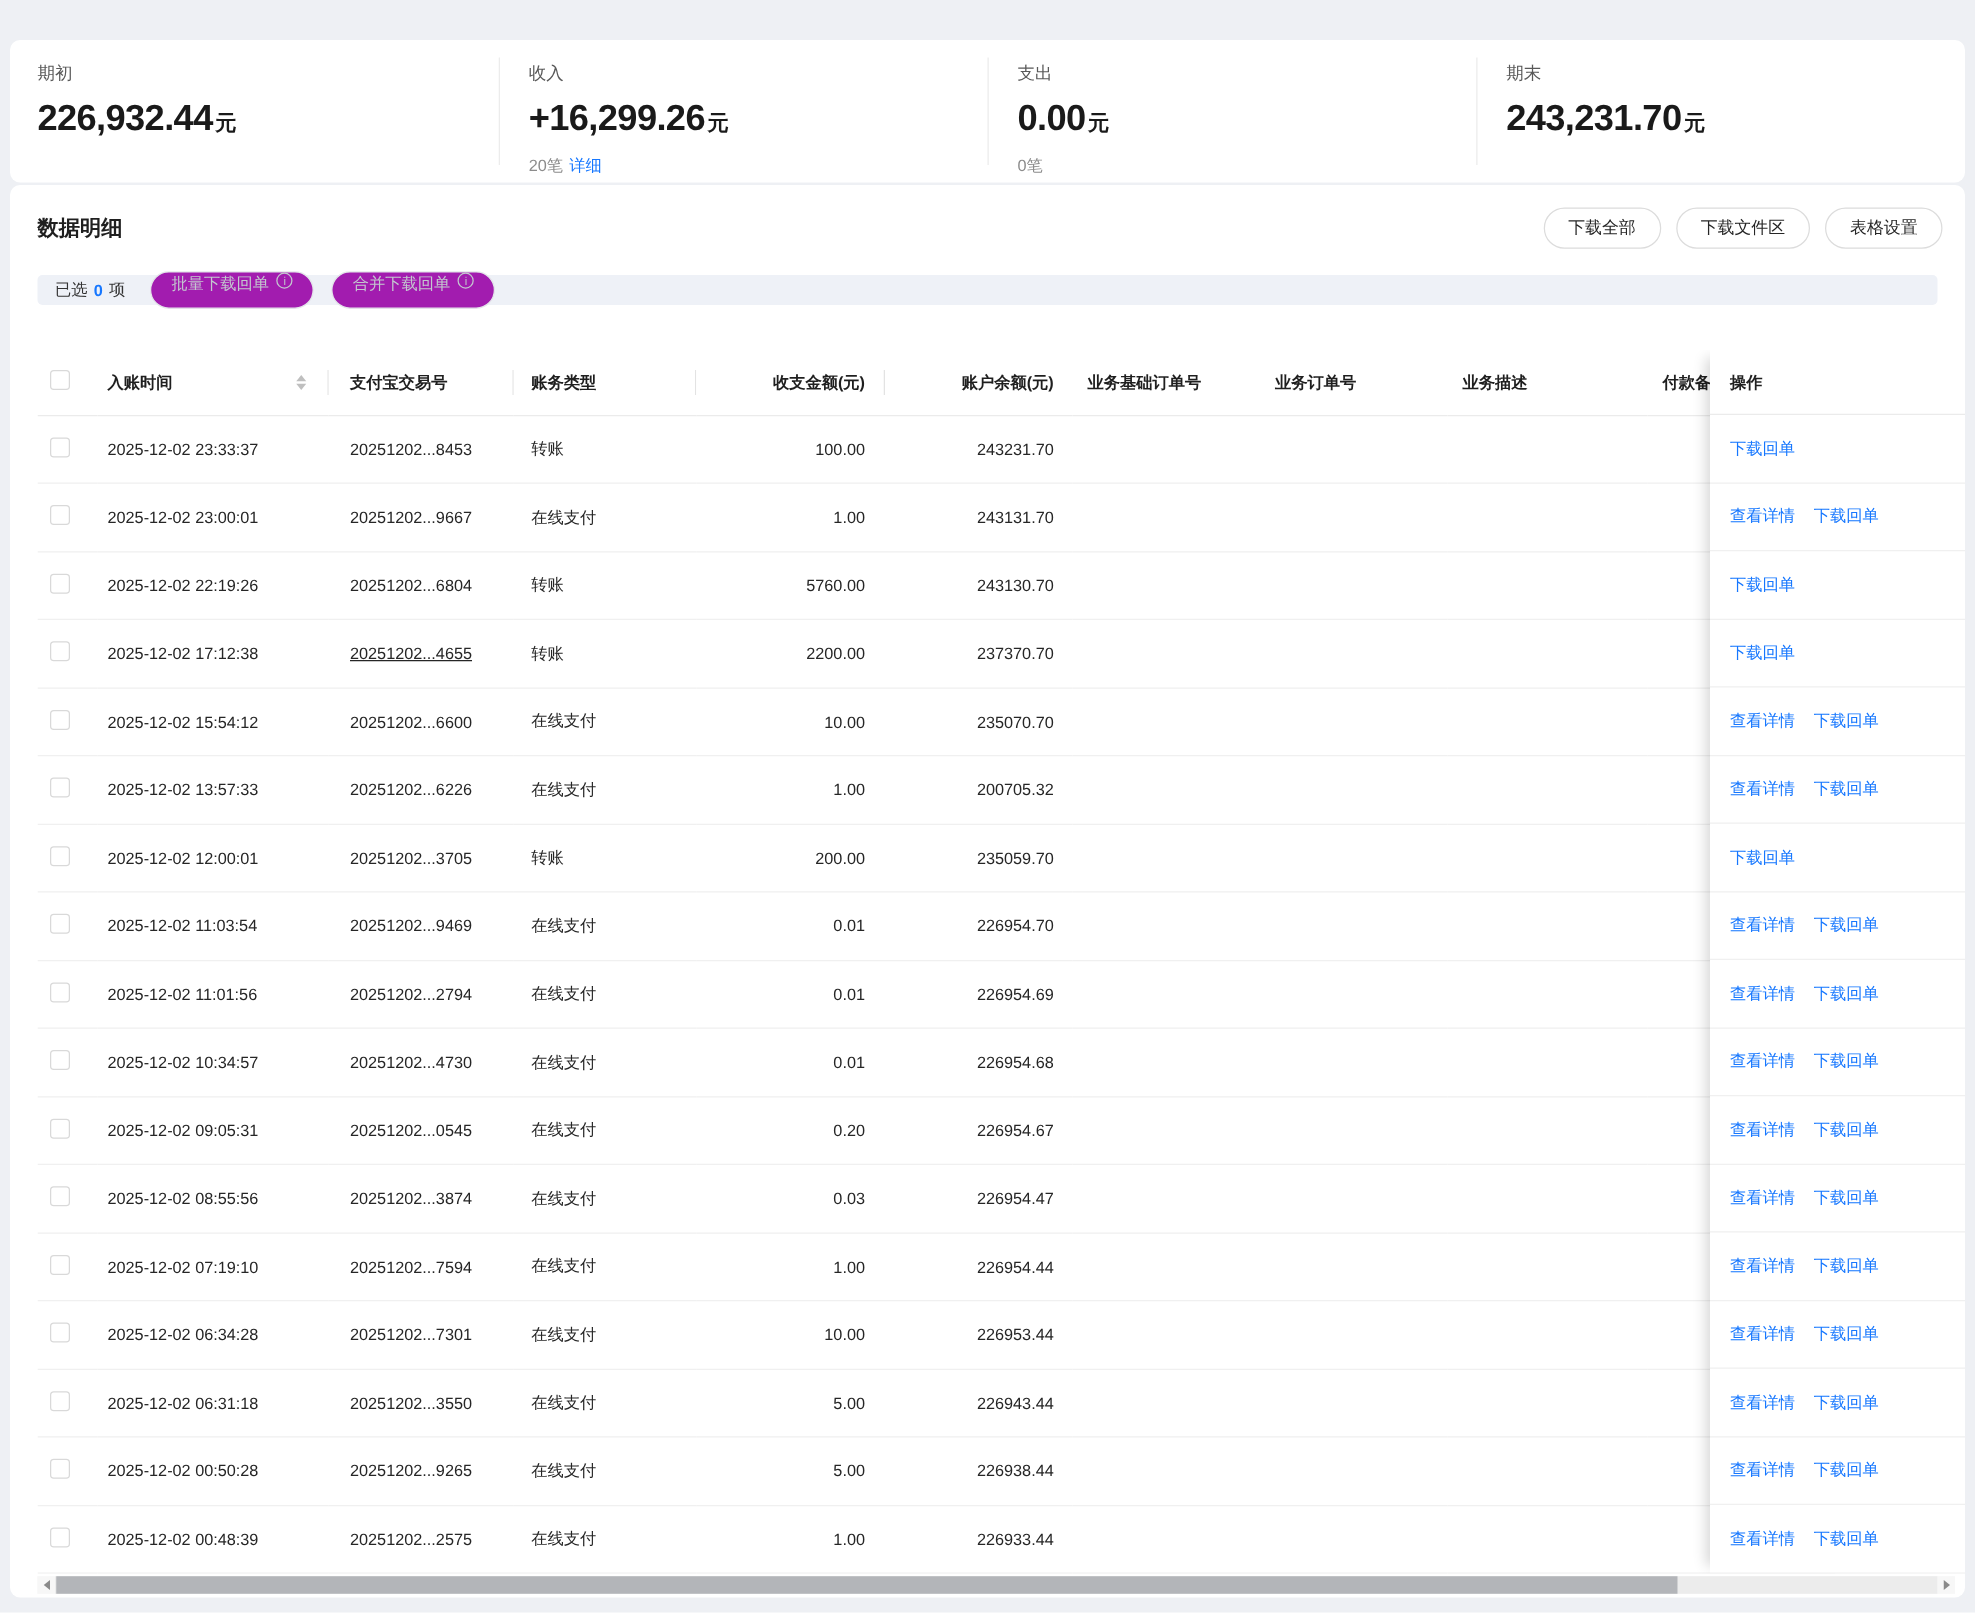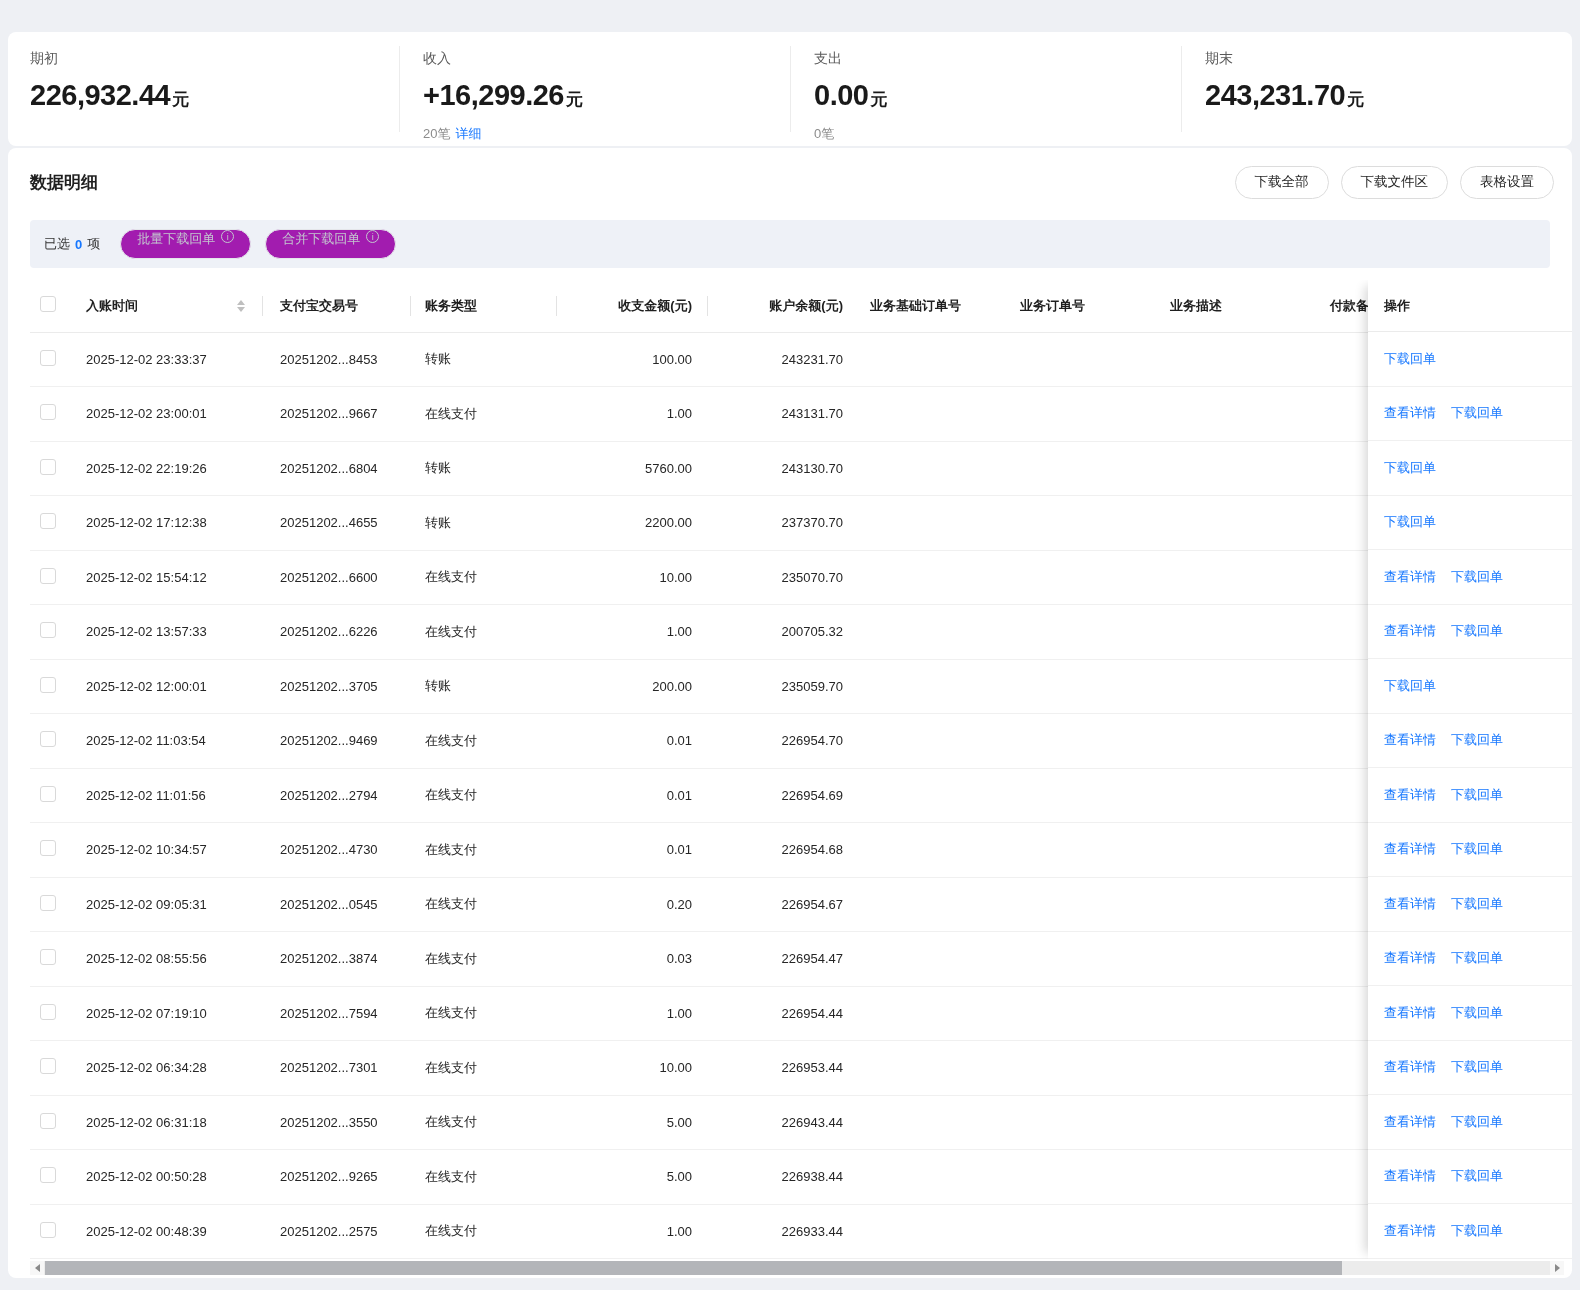--- a/index.html
+++ b/index.html
@@ -21,21 +21,21 @@
 
   
   .table-card { top:148px; height:1130px; overflow:hidden; }
   .card-head { height:68px; display:flex; align-items:center; padding:0 18px 0 22px; }
   .card-title { font-size:17px; font-weight:700; color:#1f1f1f; flex:0 0 auto; }
   .head-spacer { flex:1; }
   .pill-btn { height:33px; padding:0 19px; margin-left:12px; border:1px solid #dcdcdc; border-radius:17px;
               background:#fff; font-size:13.5px; color:#262626; display:inline-flex; align-items:center; cursor:pointer;
               font-family:inherit; }
 
-  .selection-bar { margin:4px 22px 0 22px; height:48px; background:#eef1f7; border-radius:4px;
+  .selection-bar { margin:4px 22px 0 22px; height:24px; background:#eef1f7; border-radius:4px;
                    display:flex; align-items:center; padding:0 14px; font-size:13px; color:#333; }
   .sel-count { color:#1677ff; font-weight:700; margin:0 5px; }
   .sel-suffix { margin-right:6px; }
   .disabled-pill { height:30px; padding:0 16px; margin-left:14px; border:1px solid #e4e6ea; border-radius:15px;
                    background:#a21caf; color:#c3c7cf; font-size:13px; display:inline-flex; align-items:flex-start; gap:6px;
                    cursor:not-allowed; font-family:inherit; }
   .info-icon { width:13px; height:13px; border:1px solid currentColor; border-radius:50%; font-size:9px;
                display:inline-flex; align-items:center; justify-content:center; font-style:normal; }
 
   
@@ -192,21 +192,21 @@
             <td class="num" style="padding-right: 16px;">5760.00</td>
             <td class="num" style="padding-right: 15px;">243130.70</td>
             <td></td>
             <td></td>
             <td></td>
             <td></td>
           </tr>
           <tr>
             <td><span class="checkbox"></span></td>
             <td style="padding-left: 8px;">2025-12-02 17:12:38</td>
-            <td style="padding-left: 17px;">20251202...4655</td>
+            <td style="padding-left: 17px; text-decoration: underline;">20251202...4655</td>
             <td style="padding-left: 14px;">转账</td>
             <td class="num" style="padding-right: 16px;">2200.00</td>
             <td class="num" style="padding-right: 15px;">237370.70</td>
             <td></td>
             <td></td>
             <td></td>
             <td></td>
           </tr>
           <tr>
             <td><span class="checkbox"></span></td>

